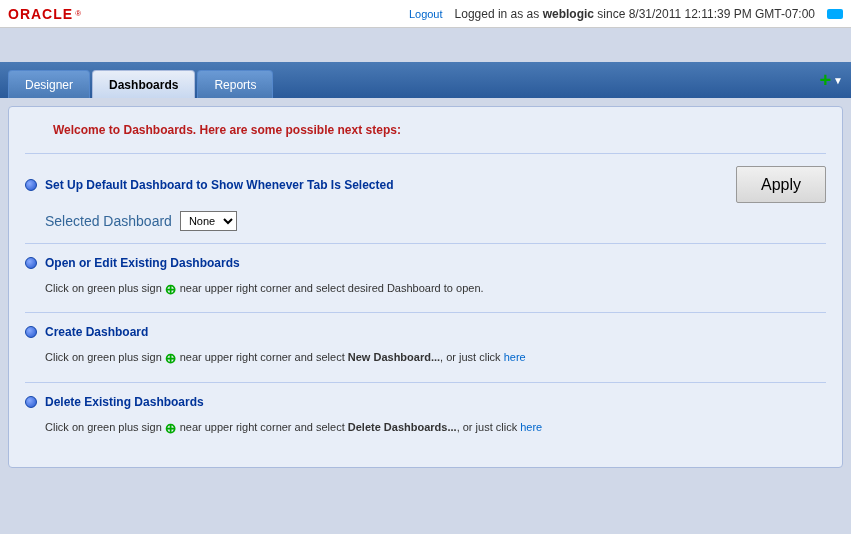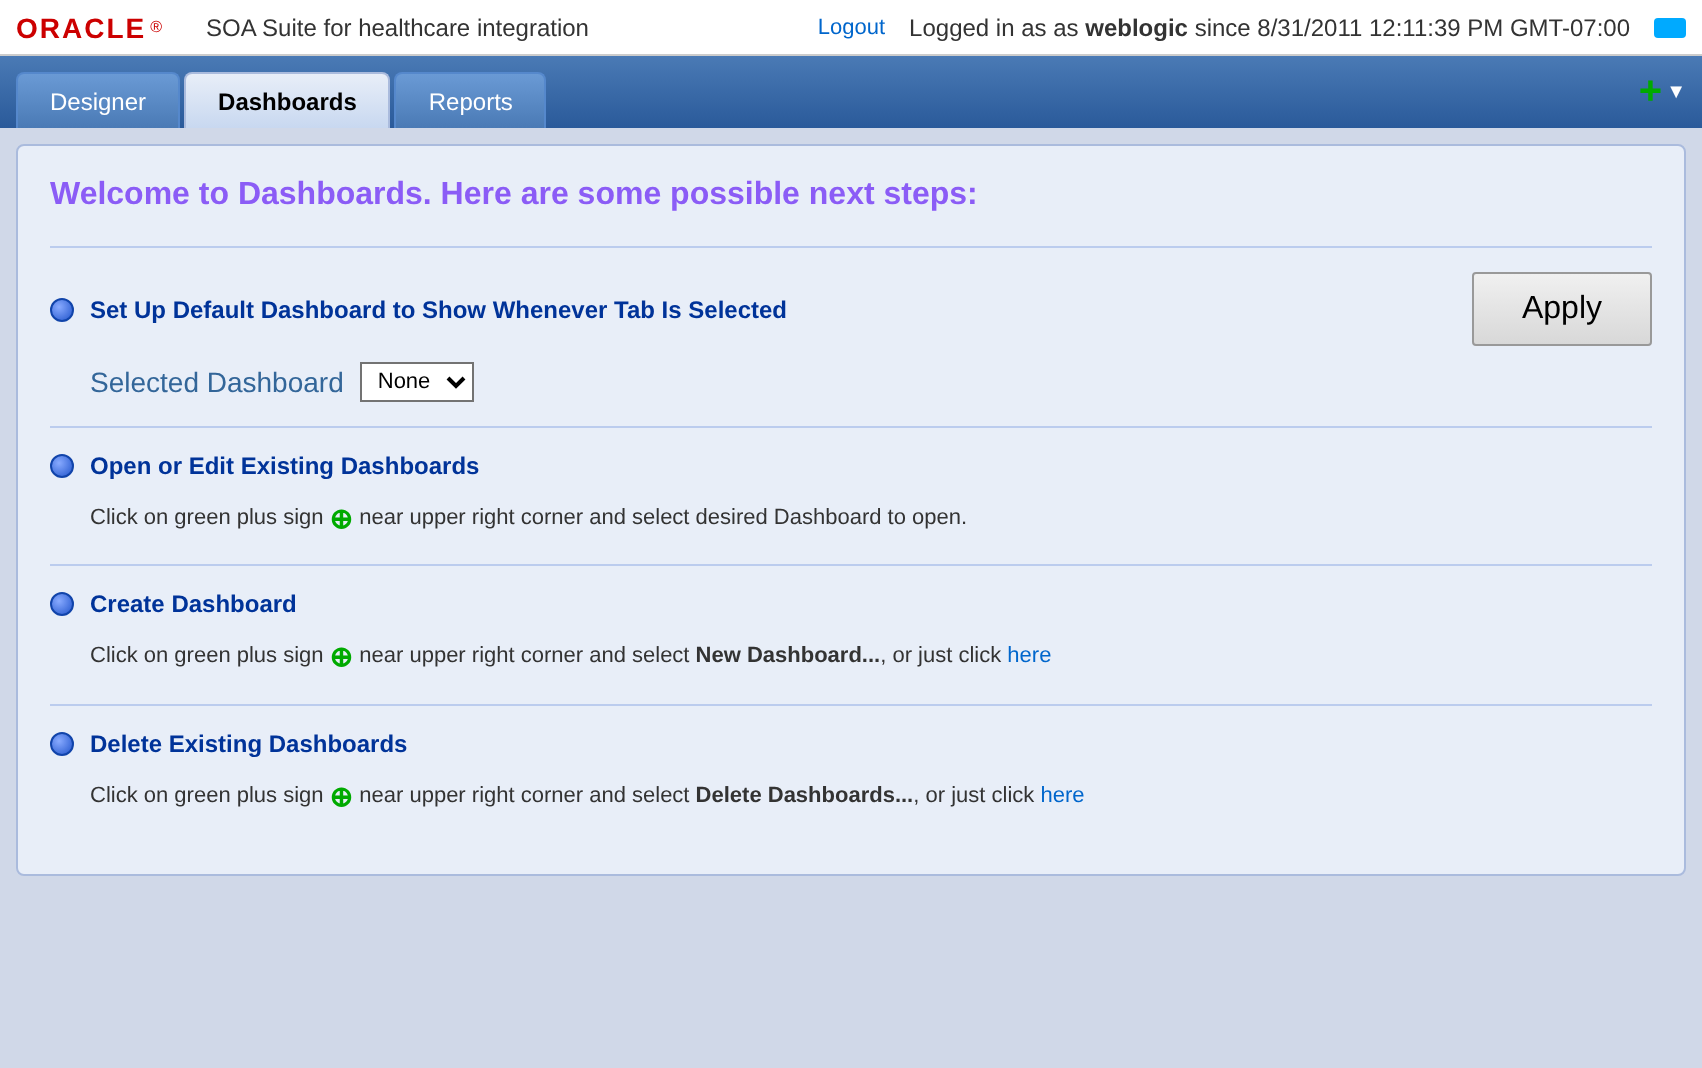--- a/index.html
+++ b/index.html
@@ -74,20 +74,21 @@
     }
 
     
     #tab-bar {
       background: linear-gradient(to bottom, #4a7ab5, #2a5a9a);
       display: flex;
       align-items: flex-end;
       padding: 0 8px;
       height: 36px;
       position: relative;
+      margin-top: 34px;
     }
     .tab {
       padding: 6px 16px;
       font-size: 12px;
       color: #fff;
       cursor: pointer;
       border-radius: 4px 4px 0 0;
       border: 1px solid #5588cc;
       border-bottom: none;
       background: linear-gradient(to bottom, #6a9ad5, #4a7ab5);
@@ -133,24 +134,25 @@
 
     
     #welcome-card {
       background: #e8eef8;
       border: 1px solid #aabbdd;
       border-radius: 4px;
       padding: 16px;
     }
 
     .welcome-title {
-      font-size: 16px;
-      font-weight: bold;
-      color: #8b5cf6;
+      font-size: 12px;
+      font-weight: bold;
+      color: #b91c1c;
       margin-bottom: 16px;
+      margin-left: 28px;
     }
 
     
     .section {
       border-top: 1px solid #bbccee;
       padding: 12px 0;
     }
     .section:first-of-type {
       border-top: none;
       padding-top: 0;
@@ -228,21 +230,20 @@
   </style>
 </head>
 <body>
 
 <div id="header">
   <div id="header-left">
     <div id="oracle-logo">
       <span class="oracle-text">ORACLE</span>
       <span class="oracle-tm">®</span>
     </div>
-    <span class="header-title">SOA Suite for healthcare integration</span>
   </div>
   <div id="header-right">
     <a class="logout-link">Logout</a>
     <span class="logged-in-text">
       <span>Logged in as</span> as <strong>weblogic</strong> <span>since 8/31/2011 12:11:39 PM GMT-07:00</span>
     </span>
     <span class="connection-indicator"></span>
   </div>
 </div>
 

